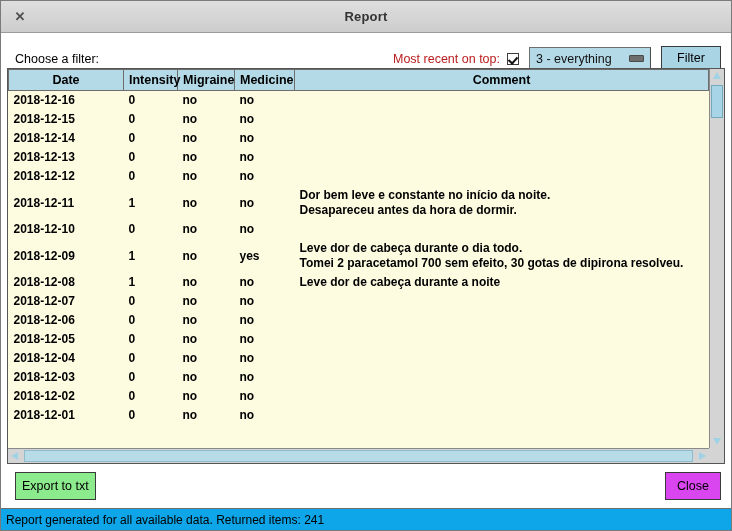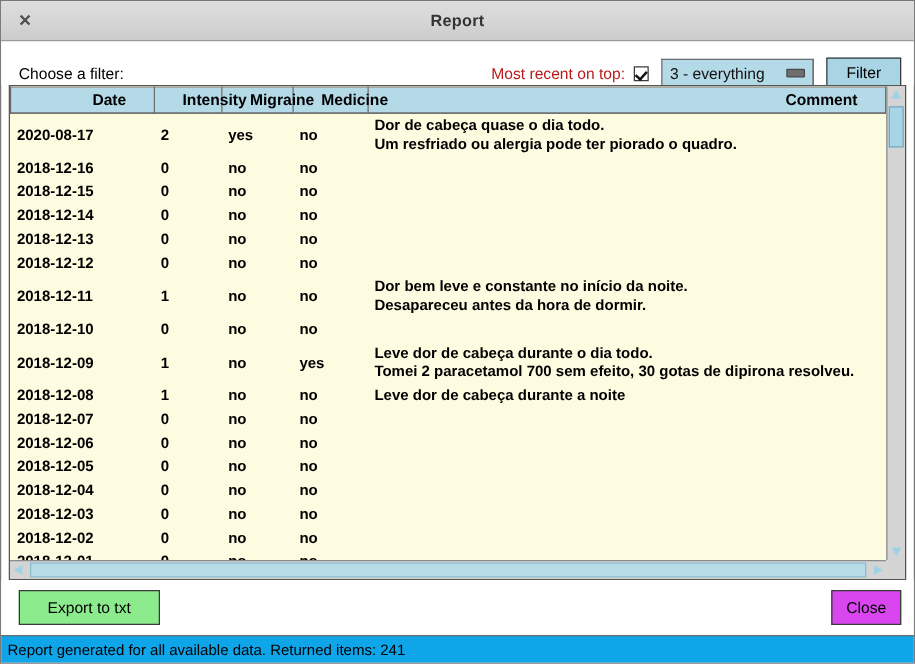--- a/index.html
+++ b/index.html
@@ -167,22 +167,22 @@
     border-collapse: collapse;
     width: 100%;
     table-layout: fixed;
   }
   table.grid thead th {
     background: #b4dae8;
     border: 1px solid #6d6d6d;
     font-size: 12.5px;
     font-weight: bold;
     color: #000;
-    text-align: right;
-    padding: 3px 22px;
+    text-align: center;
+    padding: 3px 5px;
     height: 18px;
     box-sizing: border-box;
   }
   table.grid tbody td {
     font-size: 12px;
     font-weight: bold;
     color: #000;
     padding: 2px 5px;
     vertical-align: middle;
     background: #fdfbe0;
@@ -282,21 +282,21 @@
     height: 44px;
     background: #ffffff;
     display: flex;
     align-items: center;
     padding: 0 10px 0 14px;
     box-sizing: border-box;
   }
   #buttonbar .spacer { flex: 1 1 auto; }
   .btn-export {
     height: 28px;
-    padding: 0 22px;
+    padding: 0 6px;
     line-height: 26px;
     background: #8ceb8c;
   }
   .btn-close {
     width: 56px;
     height: 28px;
     line-height: 26px;
     background: #d946ef;
   }
 
@@ -350,28 +350,20 @@
           <tr>
             <th>Date</th>
             <th>Intensity</th>
             <th>Migraine</th>
             <th>Medicine</th>
             <th>Comment</th>
           </tr>
         </thead>
         <tbody id="tbody">
             <tr>
-              <td class="c-date">2020-08-17</td>
-              <td class="c-int">2</td>
-              <td class="c-mig">yes</td>
-              <td class="c-med">no</td>
-              <td class="c-com">Dor de cabeça quase o dia todo.
-Um resfriado ou alergia pode ter piorado o quadro.</td>
-            </tr>
-            <tr>
               <td class="c-date">2018-12-16</td>
               <td class="c-int">0</td>
               <td class="c-mig">no</td>
               <td class="c-med">no</td>
               <td class="c-com"></td>
             </tr>
             <tr>
               <td class="c-date">2018-12-15</td>
               <td class="c-int">0</td>
               <td class="c-mig">no</td>

